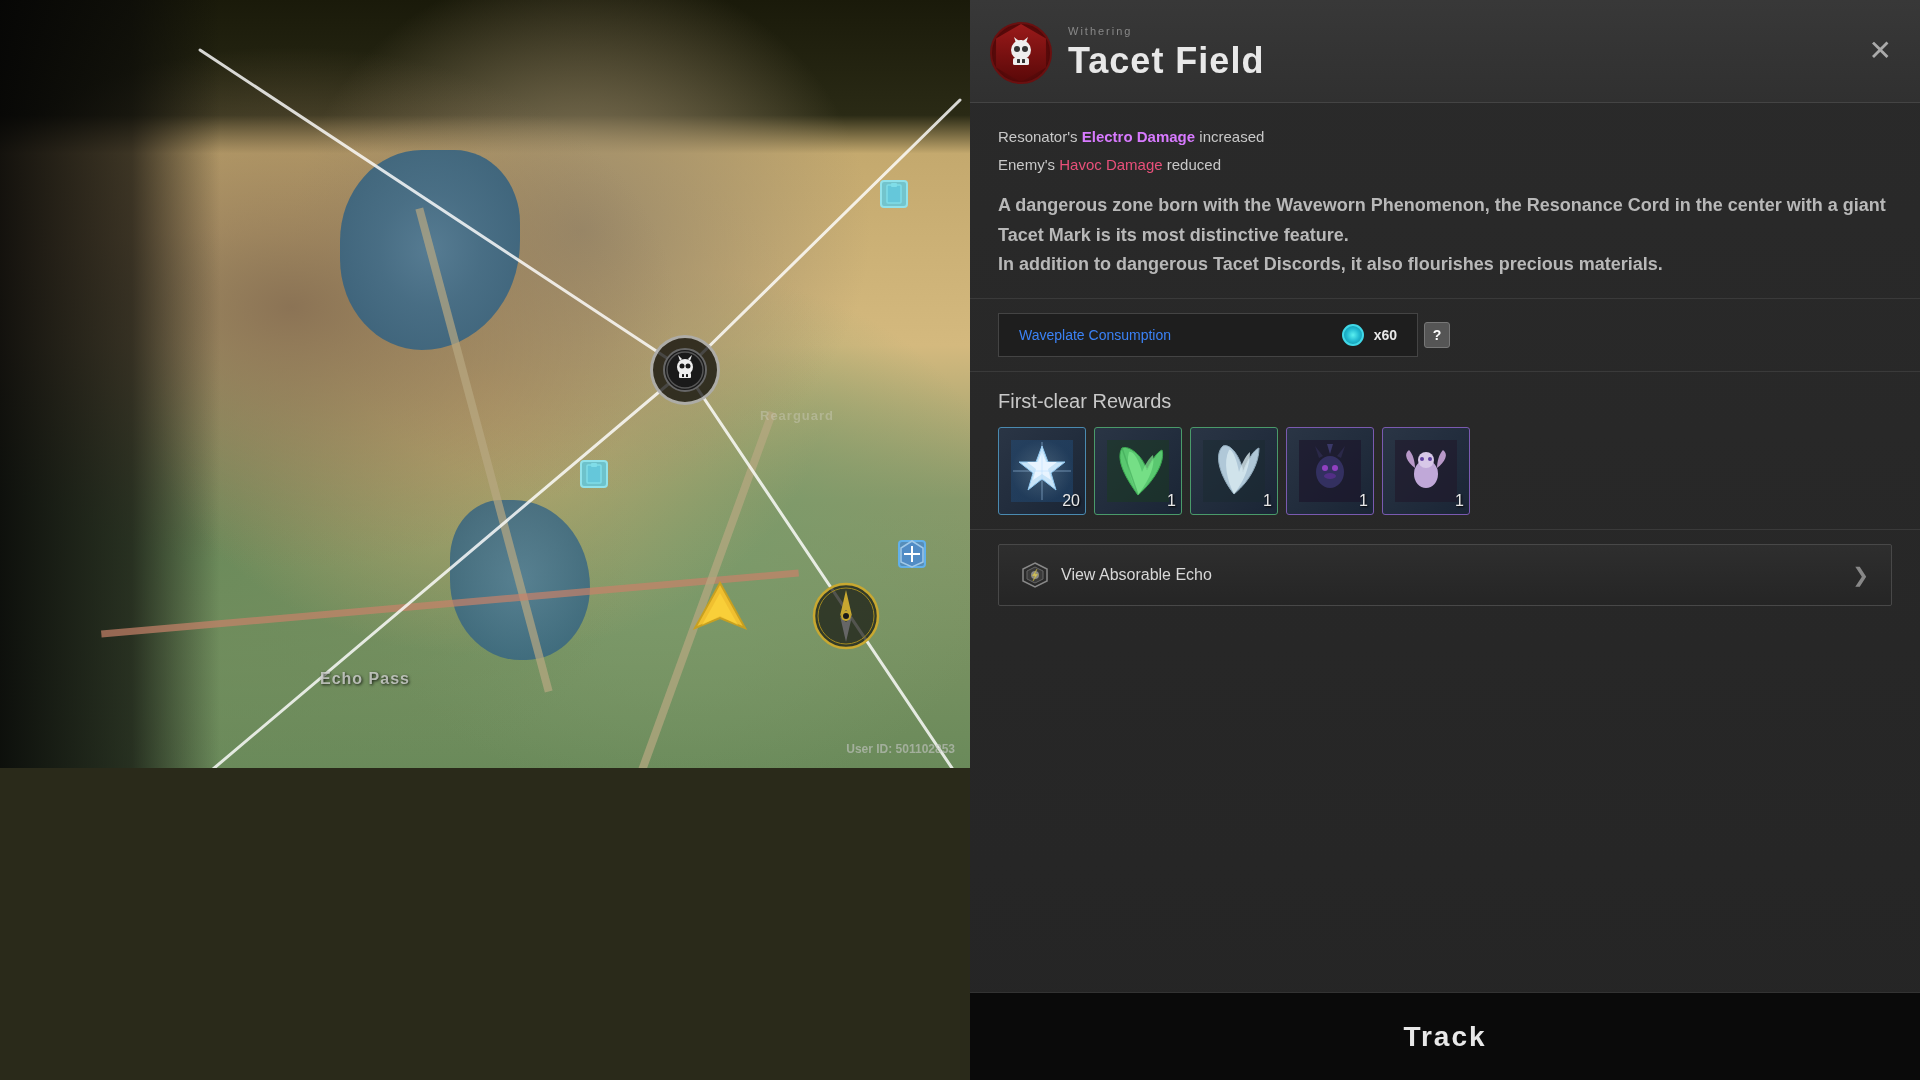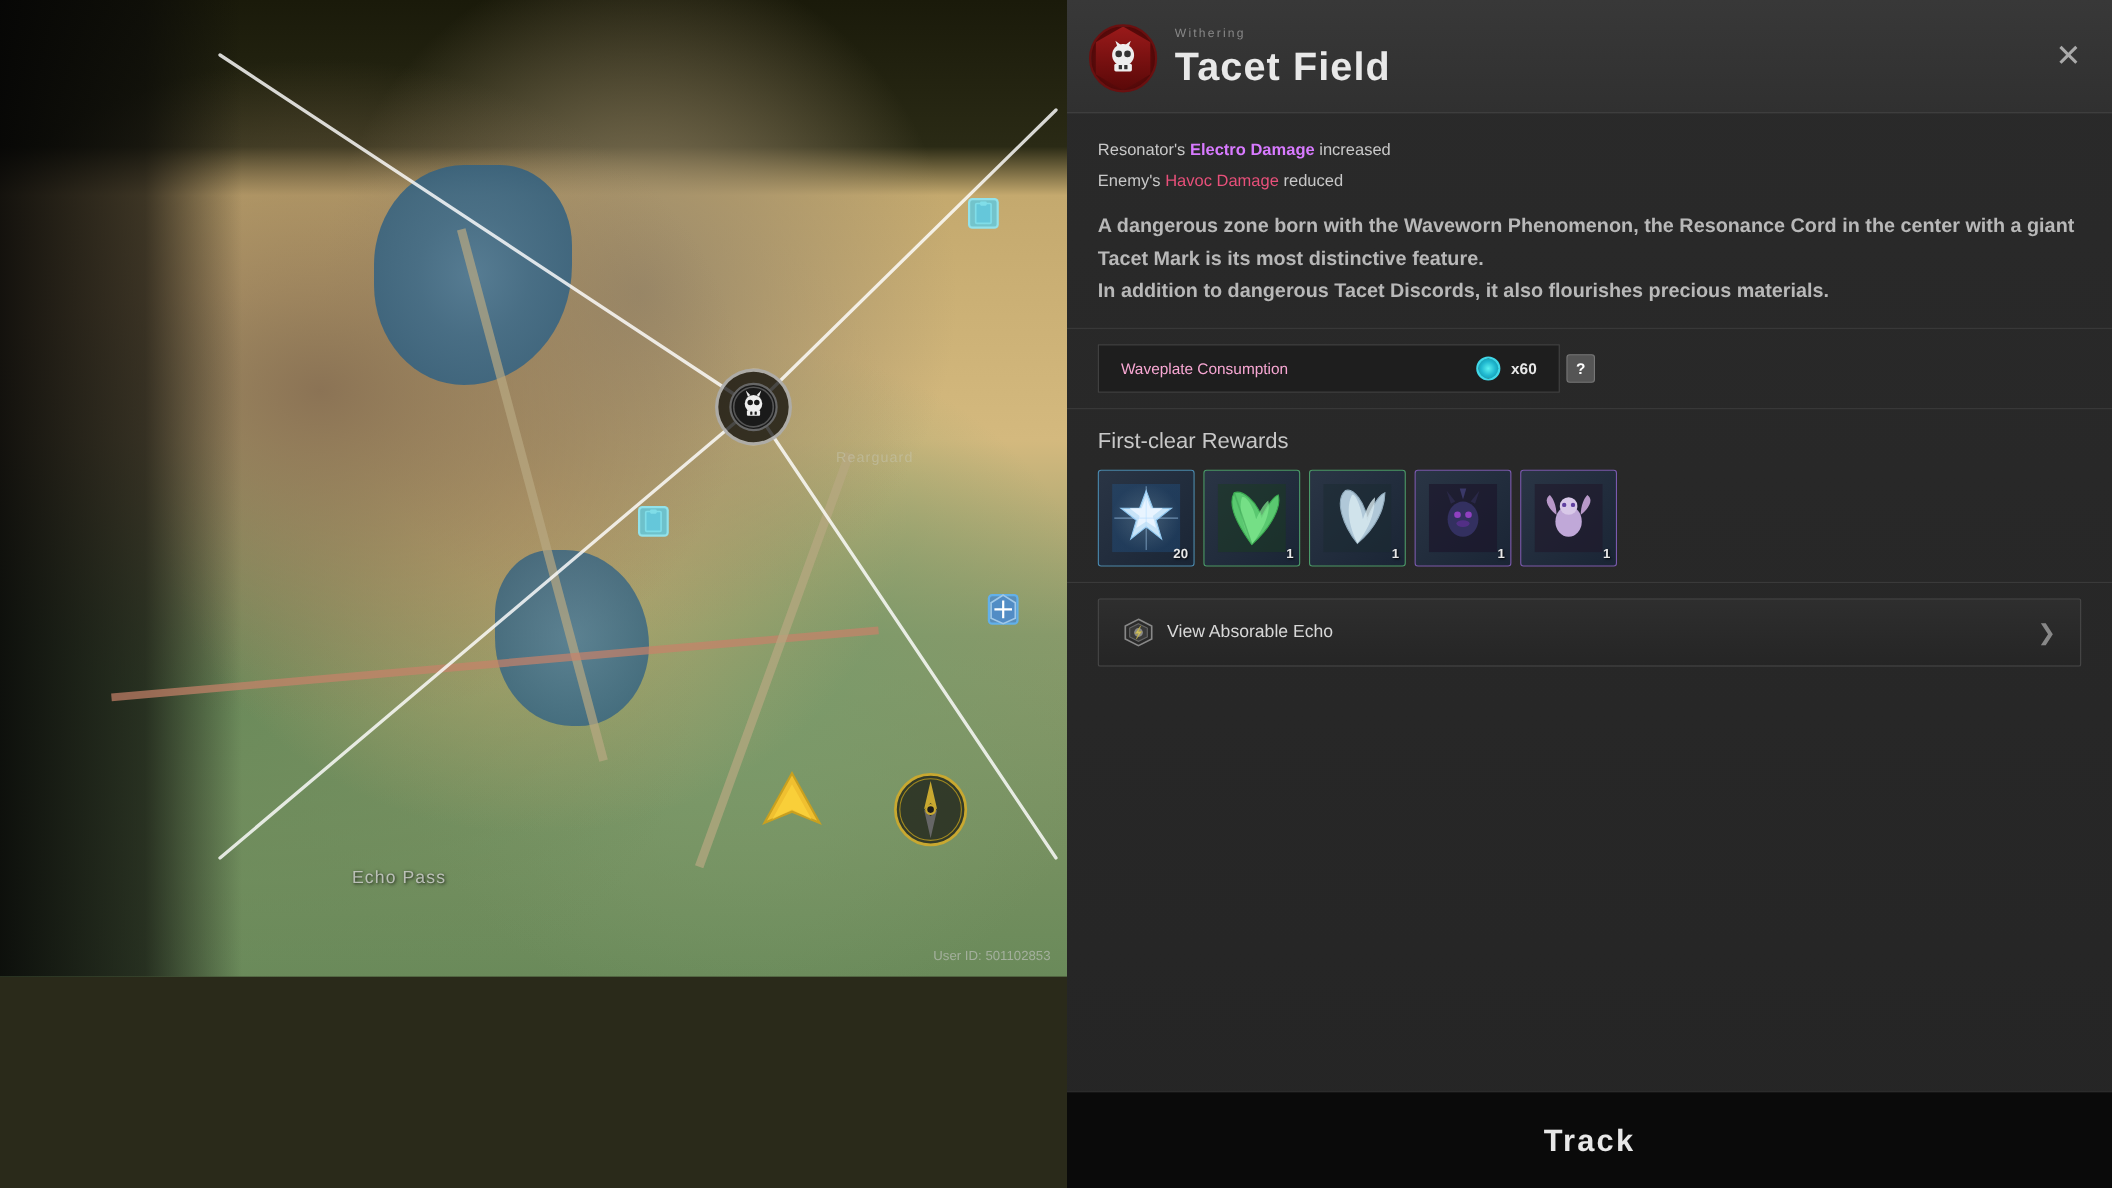--- a/index.html
+++ b/index.html
@@ -8,24 +8,25 @@
       height: 1080px;
       overflow: hidden;
       font-family: 'Segoe UI', Arial, sans-serif;
       background: #2a2a1a;
       display: flex;
     }
 
     
     #map-section {
       width: 970px;
-      height: 888px;
+      height: 768px;
       position: relative;
       overflow: hidden;
       flex-shrink: 0;
+      font-weight: bold;
     }
 
     
     .map-terrain {
       width: 100%;
       height: 100%;
       background:
         radial-gradient(ellipse at 30% 40%, #8b7355 0%, transparent 40%),
         radial-gradient(ellipse at 60% 30%, #9b8a6a 0%, transparent 35%),
         radial-gradient(ellipse at 50% 50%, #c4a96e 0%, transparent 50%),
@@ -308,21 +309,21 @@
       border: 1px solid #444;
       padding: 10px 20px;
       display: flex;
       align-items: center;
       gap: 10px;
       flex: 1;
       max-width: 420px;
     }
 
     .waveplate-label {
-      color: #f9a8d4;
+      color: #3b82f6;
       font-size: 14px;
       flex: 1;
     }
 
     .waveplate-icon {
       width: 22px;
       height: 22px;
       background: radial-gradient(circle, #5af0f0 0%, #20b8d0 50%, #108898 100%);
       border-radius: 50%;
       border: 2px solid #40d8e8;
@@ -391,22 +392,22 @@
 
     .reward-item.blue-border { border-color: #4a8ab0; }
     .reward-item.green-border { border-color: #4a9a6a; }
     .reward-item.purple-border { border-color: #7a5ab0; }
 
     .reward-badge {
       position: absolute;
       bottom: 4px;
       right: 5px;
       color: #e8e8e8;
-      font-size: 12px;
-      font-weight: 700;
+      font-size: 16px;
+      font-weight: 400;
       text-shadow: 1px 1px 2px rgba(0,0,0,0.9);
     }
 
     
     .reward-svg {
       width: 62px;
       height: 62px;
     }
 
     

